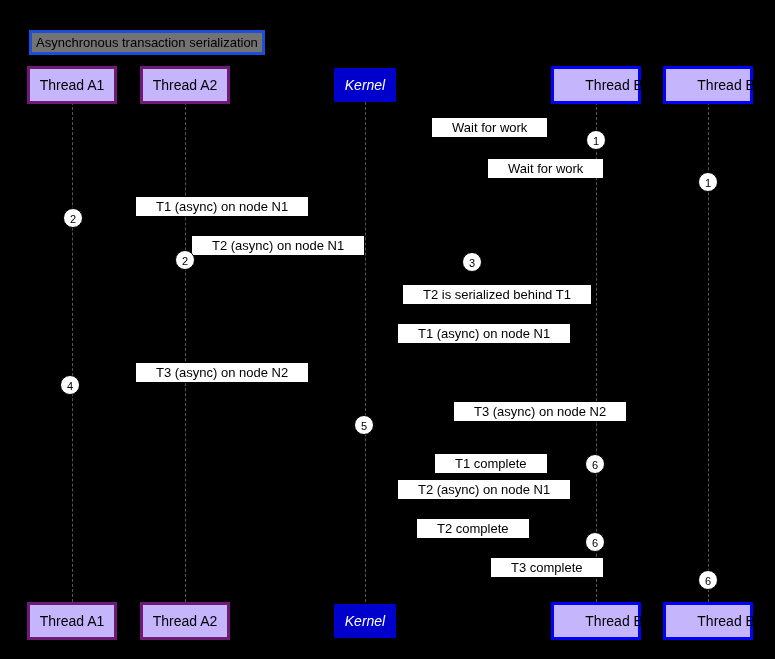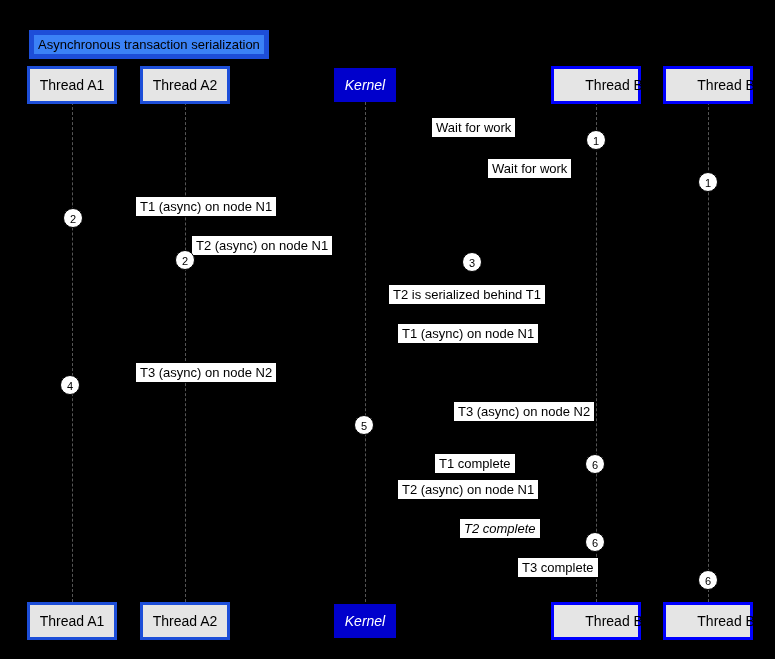--- a/index.html
+++ b/index.html
@@ -10,37 +10,37 @@
   #canvas {
     position: relative;
     width: 775px;
     height: 659px;
     background: #000000;
     font-family: "Liberation Sans", sans-serif;
     overflow: hidden;
   }
   .title-box {
     position: absolute;
-    background: #3b82f6;
+    background: #737373;
     color: #000000;
     font-size: 13px;
     line-height: 15px;
     padding: 2px 4px;
     white-space: nowrap;
-    border: 5px solid #1d4ed8;
+    border: 3px solid #1d4ed8;
   }
   .lane-box {
     position: absolute;
-    background: #e5e5e5;
+    background: #c4b5fd;
     color: #000000;
     font-size: 14px;
     line-height: 16px;
     text-align: center;
     white-space: nowrap;
-    border: 3px solid #1d4ed8;
+    border: 3px solid #701a75;
     box-sizing: border-box;
     display: flex;
     align-items: center;
     justify-content: center;
   }
   .lane-box.blue-border {
     border-color: #0000ff;
     padding-left: 44px;
   }
   .lane-box.kernel {
@@ -48,21 +48,21 @@
     color: #ffffff;
     border: none;
     font-style: italic;
   }
   .msg {
     position: absolute;
     background: #ffffff;
     color: #000000;
     font-size: 13px;
     line-height: 15px;
-    padding: 2px 4px;
+    padding: 2px 20px;
     white-space: nowrap;
     box-sizing: border-box;
   }
   .lifeline {
     position: absolute;
     width: 0;
     border-left: 1px dashed #555555;
   }
   .marker {
     position: absolute;
@@ -104,28 +104,28 @@
     <span>Thread B1</span>
   </div>
   <div class="lane-box blue-border" style="left:663px; top:66px; width:90px; height:38px;">
     <span>Thread B2</span>
   </div>
 
   <div class="msg" style="left:432px; top:118px;">Wait for work</div>
   <div class="msg" style="left:488px; top:159px;">Wait for work</div>
   <div class="msg" style="left:136px; top:197px;">T1 (async) on node N1</div>
   <div class="msg" style="left:192px; top:236px;">T2 (async) on node N1</div>
-  <div class="msg" style="left:389px; top:285px;">T2 is serialized behind T1</div>
+  <div class="msg" style="left:403px; top:285px;">T2 is serialized behind T1</div>
   <div class="msg" style="left:398px; top:324px;">T1 (async) on node N1</div>
   <div class="msg" style="left:136px; top:363px;">T3 (async) on node N2</div>
   <div class="msg" style="left:454px; top:402px;">T3 (async) on node N2</div>
   <div class="msg" style="left:435px; top:454px;">T1 complete</div>
   <div class="msg" style="left:398px; top:480px;">T2 (async) on node N1</div>
-  <div class="msg" style="left:460px; top:519px;font-style:italic;">T2 complete</div>
-  <div class="msg" style="left:518px; top:558px;">T3 complete</div>
+  <div class="msg" style="left:417px; top:519px;">T2 complete</div>
+  <div class="msg" style="left:491px; top:558px;">T3 complete</div>
 
   <div class="marker" style="left:586px; top:130px;">1</div>
   <div class="marker" style="left:698px; top:172px;">1</div>
   <div class="marker" style="left:63px;  top:208px;">2</div>
   <div class="marker" style="left:175px; top:250px;">2</div>
   <div class="marker" style="left:462px; top:252px;">3</div>
   <div class="marker" style="left:60px;  top:375px;">4</div>
   <div class="marker" style="left:354px; top:415px;">5</div>
   <div class="marker" style="left:585px; top:454px;">6</div>
   <div class="marker" style="left:585px; top:532px;">6</div>

